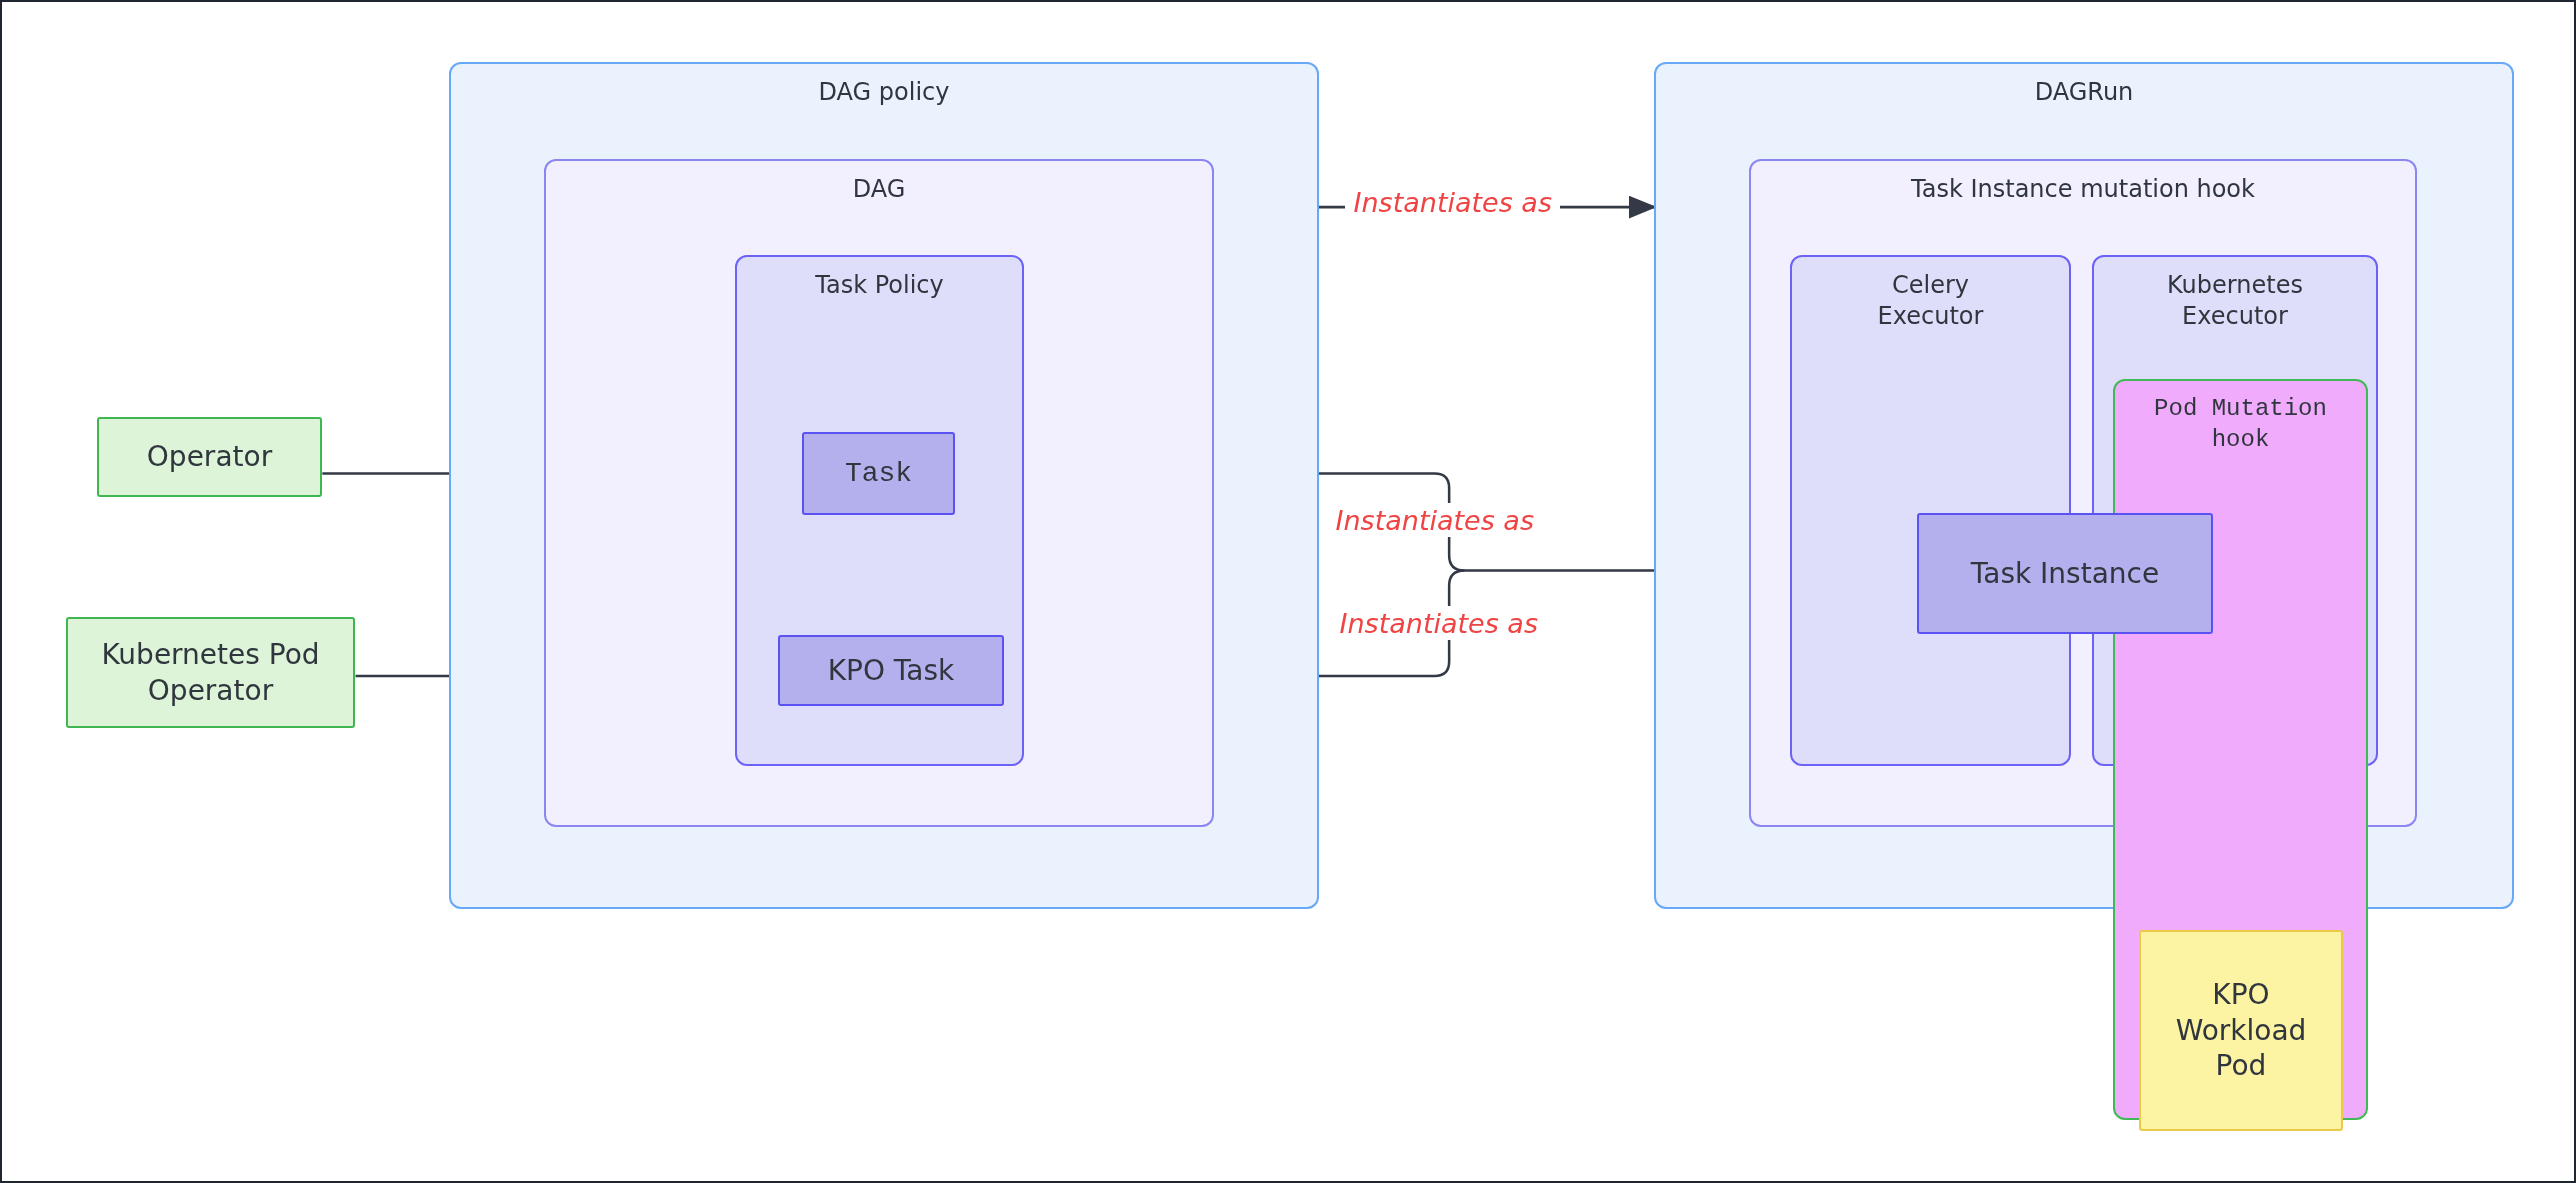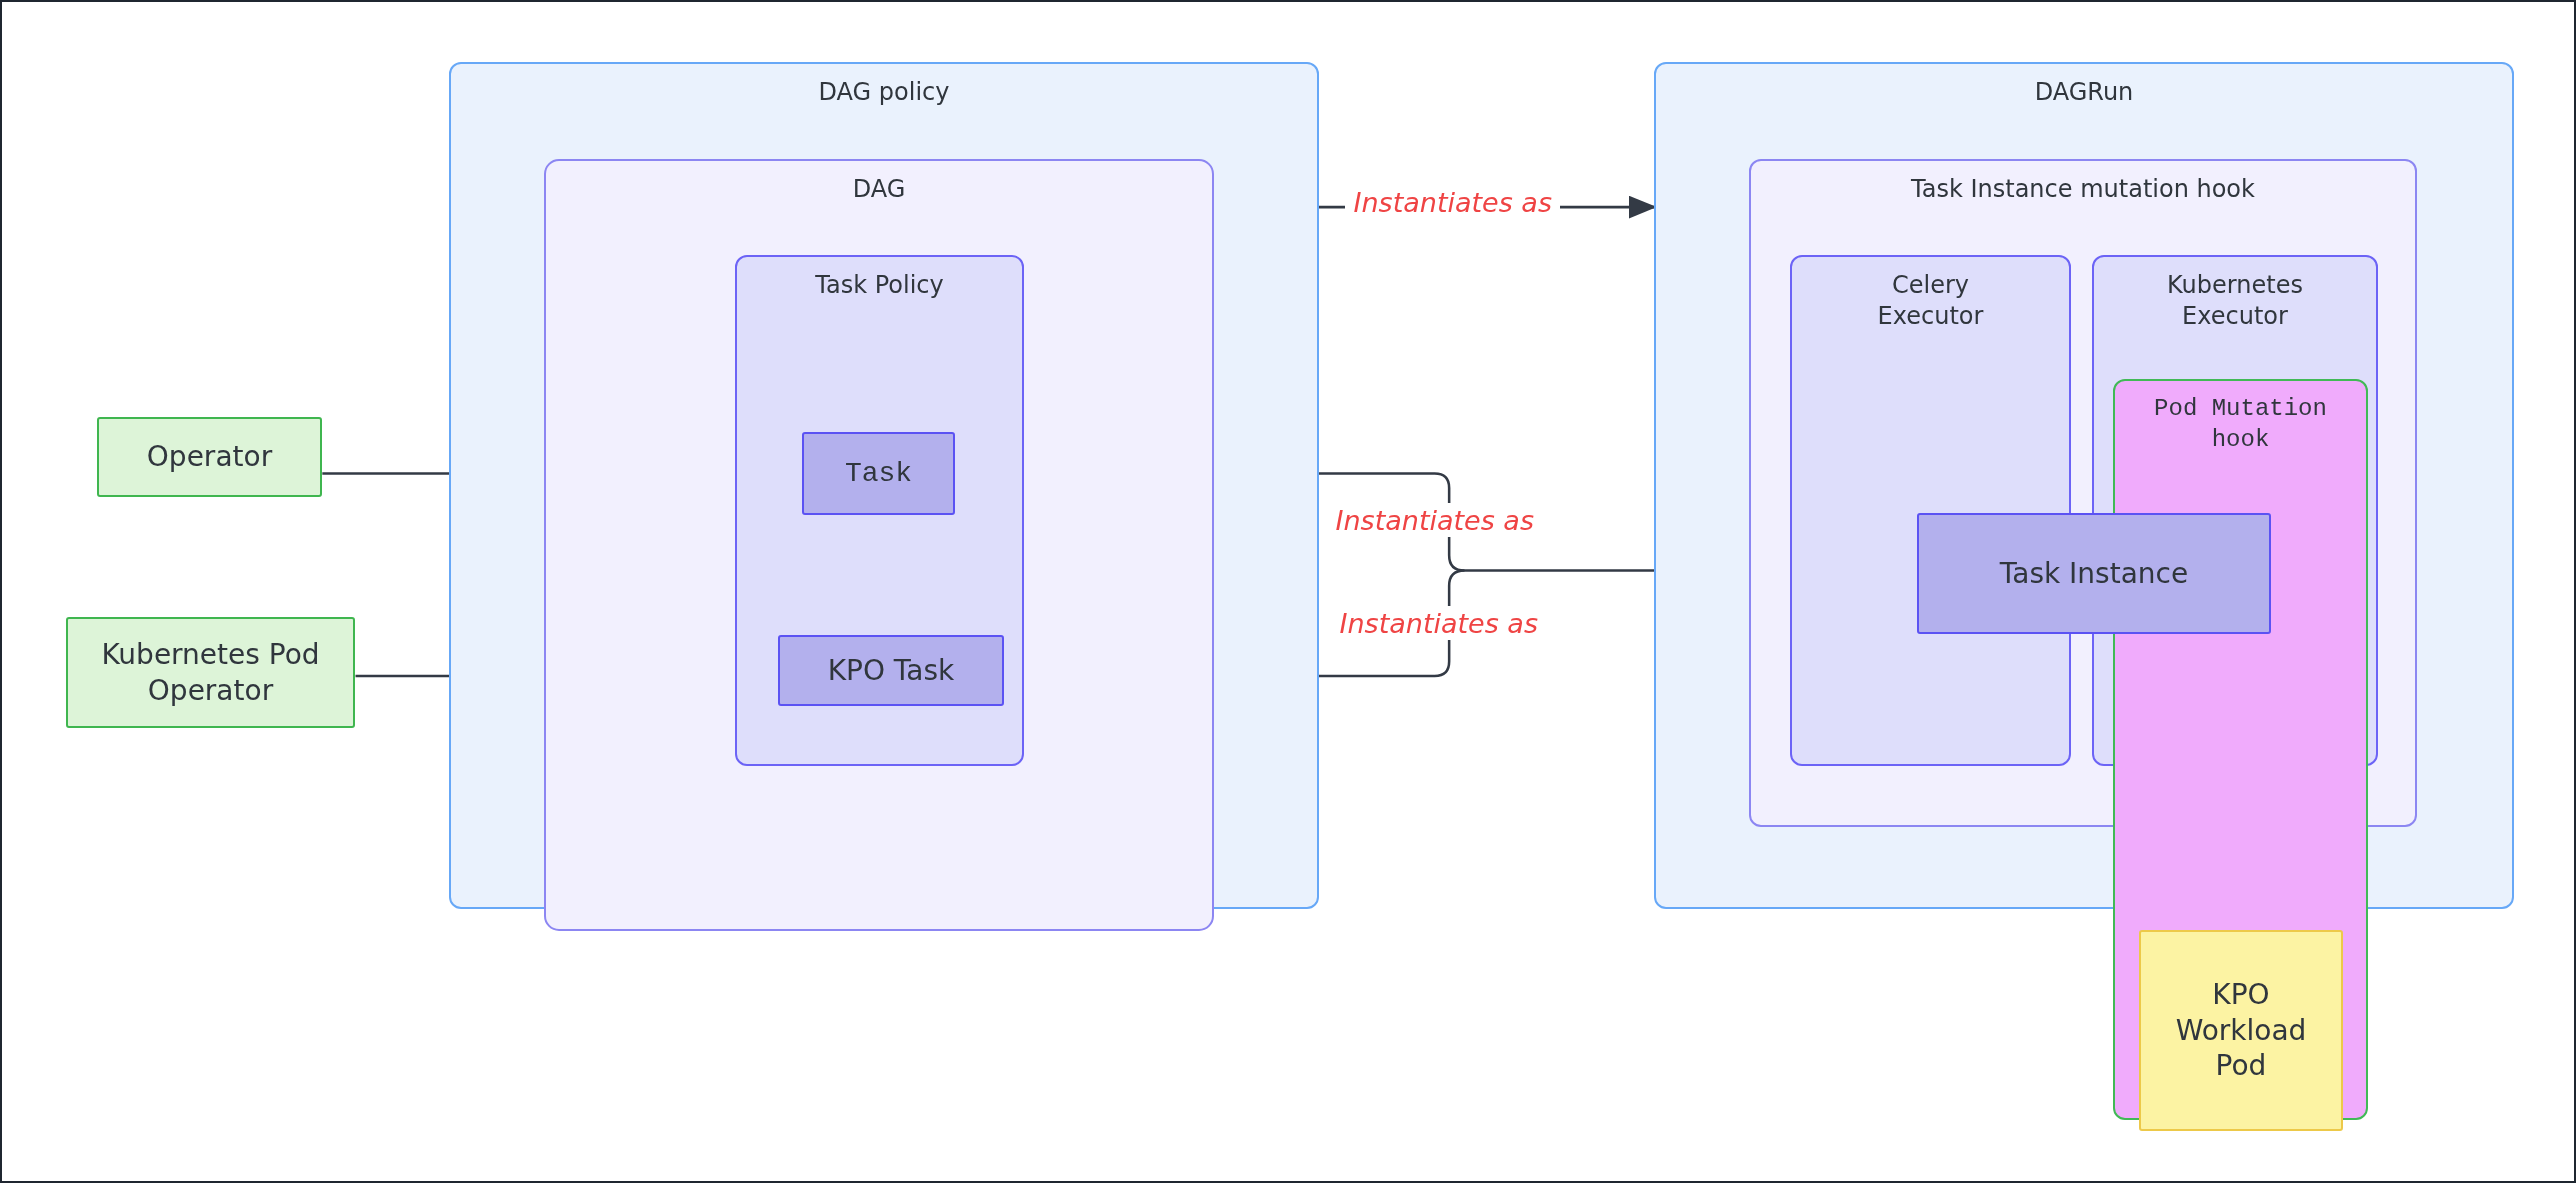--- a/index.html
+++ b/index.html
@@ -121,21 +121,21 @@
 
     <path class="edge-path" d="M 1122 554 L 1683 554 Q 1700 554 1700 571 L 1700 650 Q 1700 668 1718 668 L 2231 668" marker-end="url(#arrow)"></path>
 
     <path class="edge-path" d="M 1179 792 L 1683 792 Q 1700 792 1700 775 L 1700 686 Q 1700 668 1718 668"></path>
   </svg>
 
   <div class="node cluster c-blue" style="left:447px; top:60px; width:870px; height:847px;">
     <div class="cluster-label">DAG policy</div>
   </div>
 
-  <div class="node cluster c-lavender" style="left:542px; top:157px; width:670px; height:772px;border-radius:15px;">
+  <div class="node cluster c-lavender" style="left:542px; top:157px; width:670px; height:668px;">
     <div class="cluster-label">DAG</div>
   </div>
 
   <div class="node cluster c-violet" style="left:733px; top:253px; width:289px; height:511px;">
     <div class="cluster-label">Task Policy</div>
   </div>
 
   <div class="node box b-purple" style="left:800px; top:430px; width:153px; height:83px;font-family:Liberation Mono, monospace;">
     <span>Task</span>
   </div>
@@ -175,21 +175,21 @@
     <div class="cluster-label">Pod Mutation
 hook</div>
   </div>
 
   <div class="node box b-yellow" style="left:2137px; top:928px; width:204px; height:201px;">
     <span>KPO
 Workload
 Pod</span>
   </div>
 
-  <div class="node box b-purple" style="left:1915px; top:511px; width:354px; height:121px;">
+  <div class="node box b-purple" style="left:1915px; top:511px; width:296px; height:121px;">
     <span>Task Instance</span>
   </div>
 
   <div class="edge-label" style="left:1343px; top:183px;">Instantiates as</div>
 
   <div class="edge-label" style="left:1325px; top:501px;">Instantiates as</div>
 
   <div class="edge-label" style="left:1329px; top:604px;">Instantiates as</div>
 
 </div>

